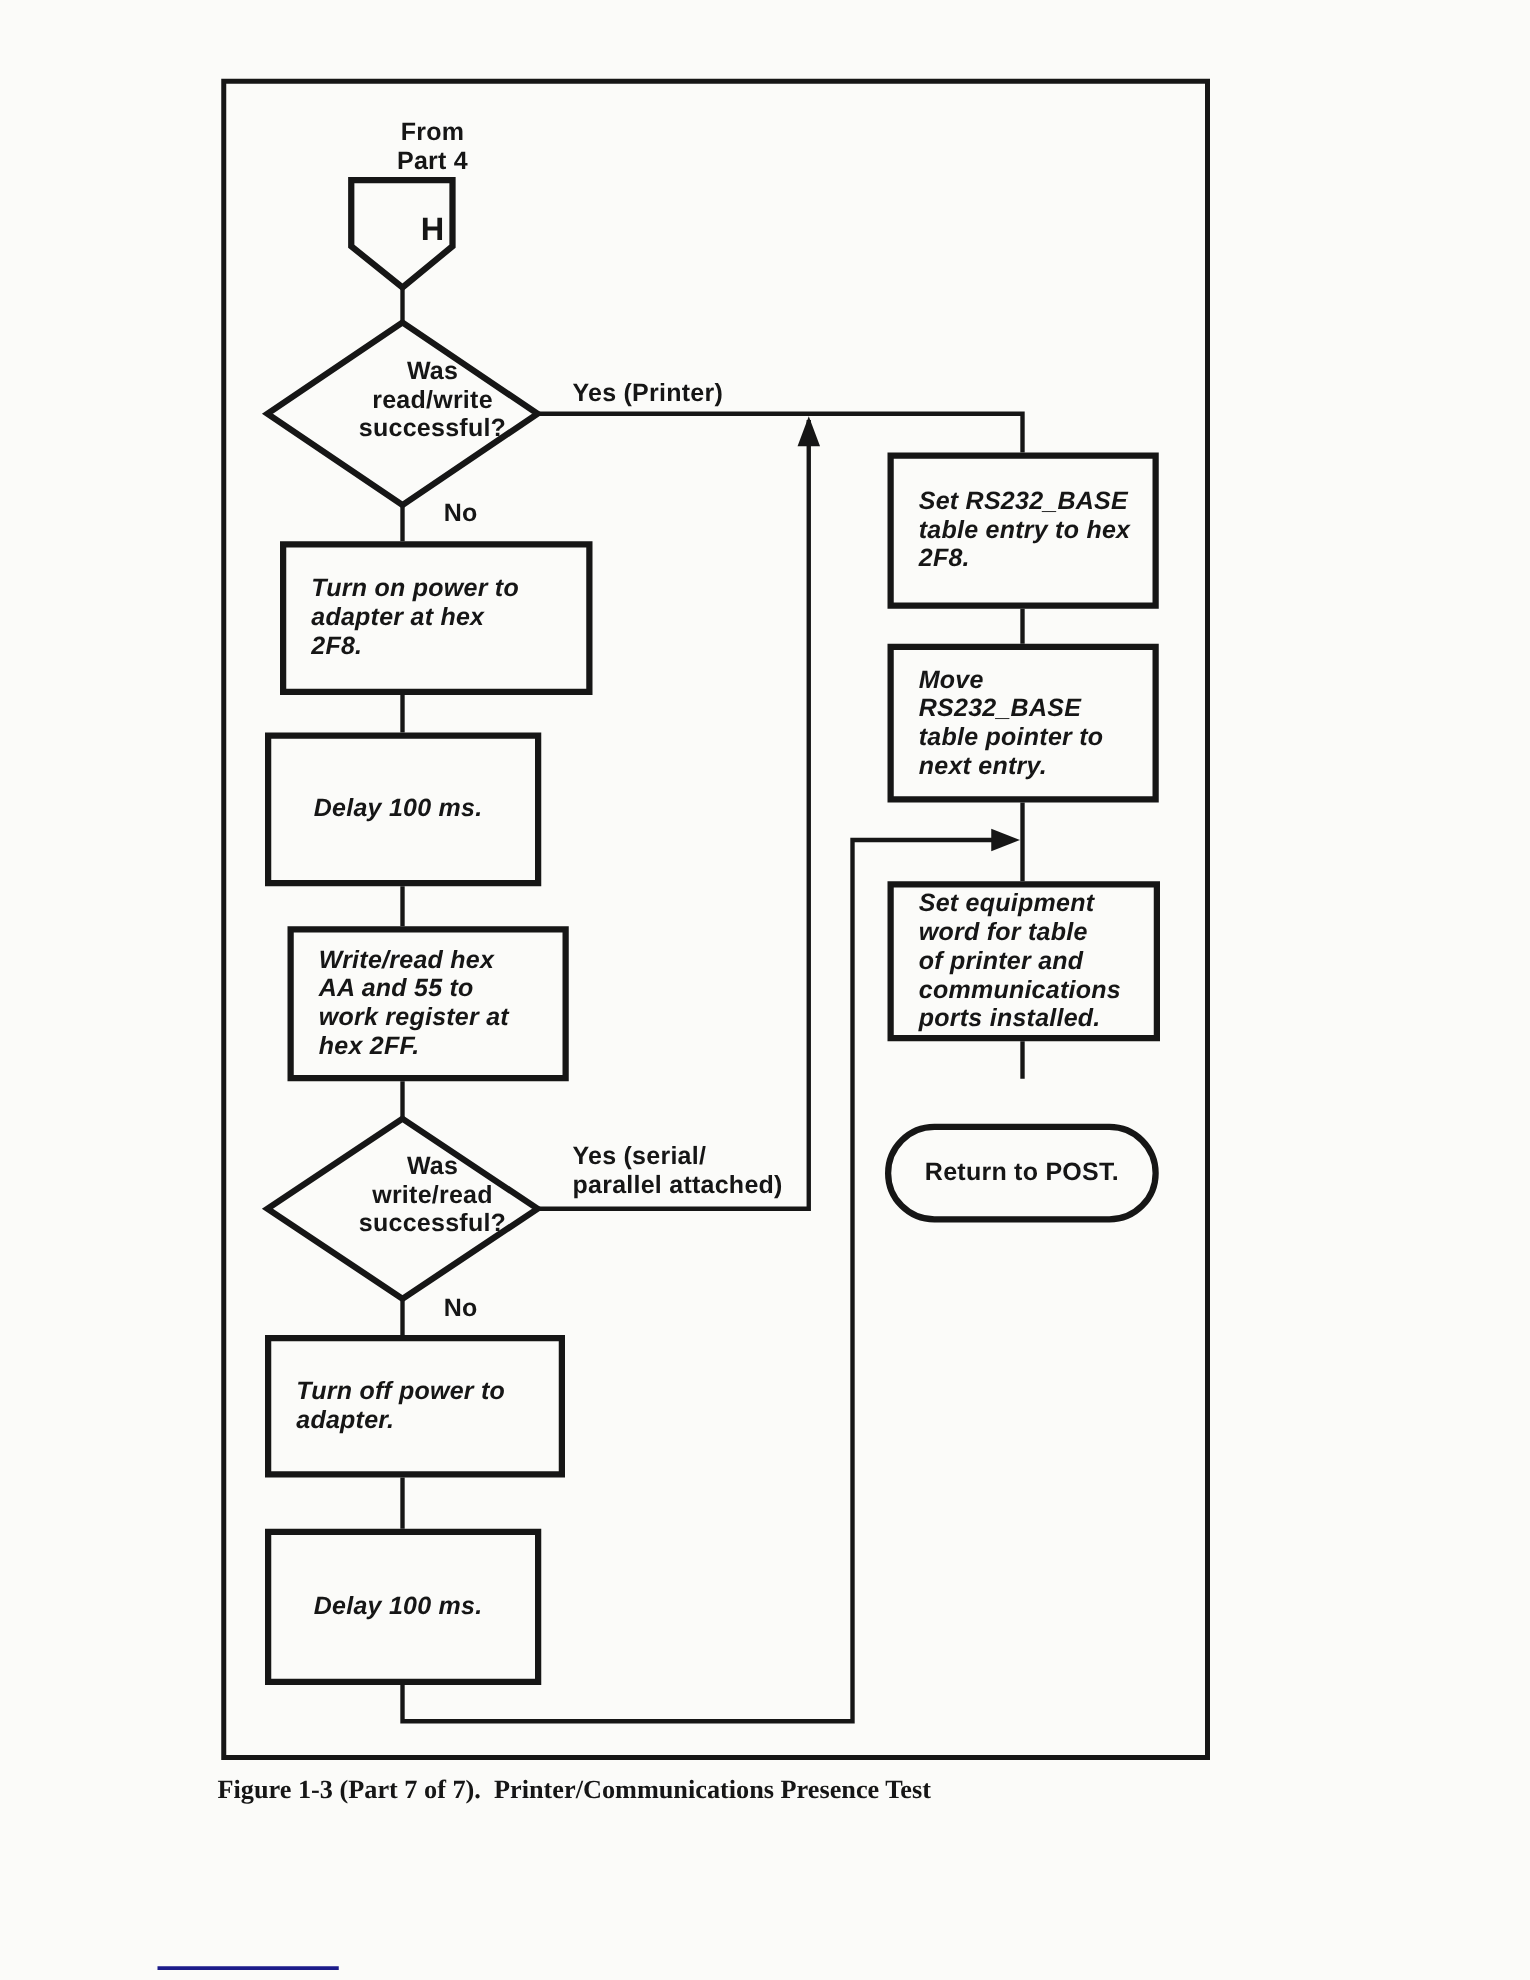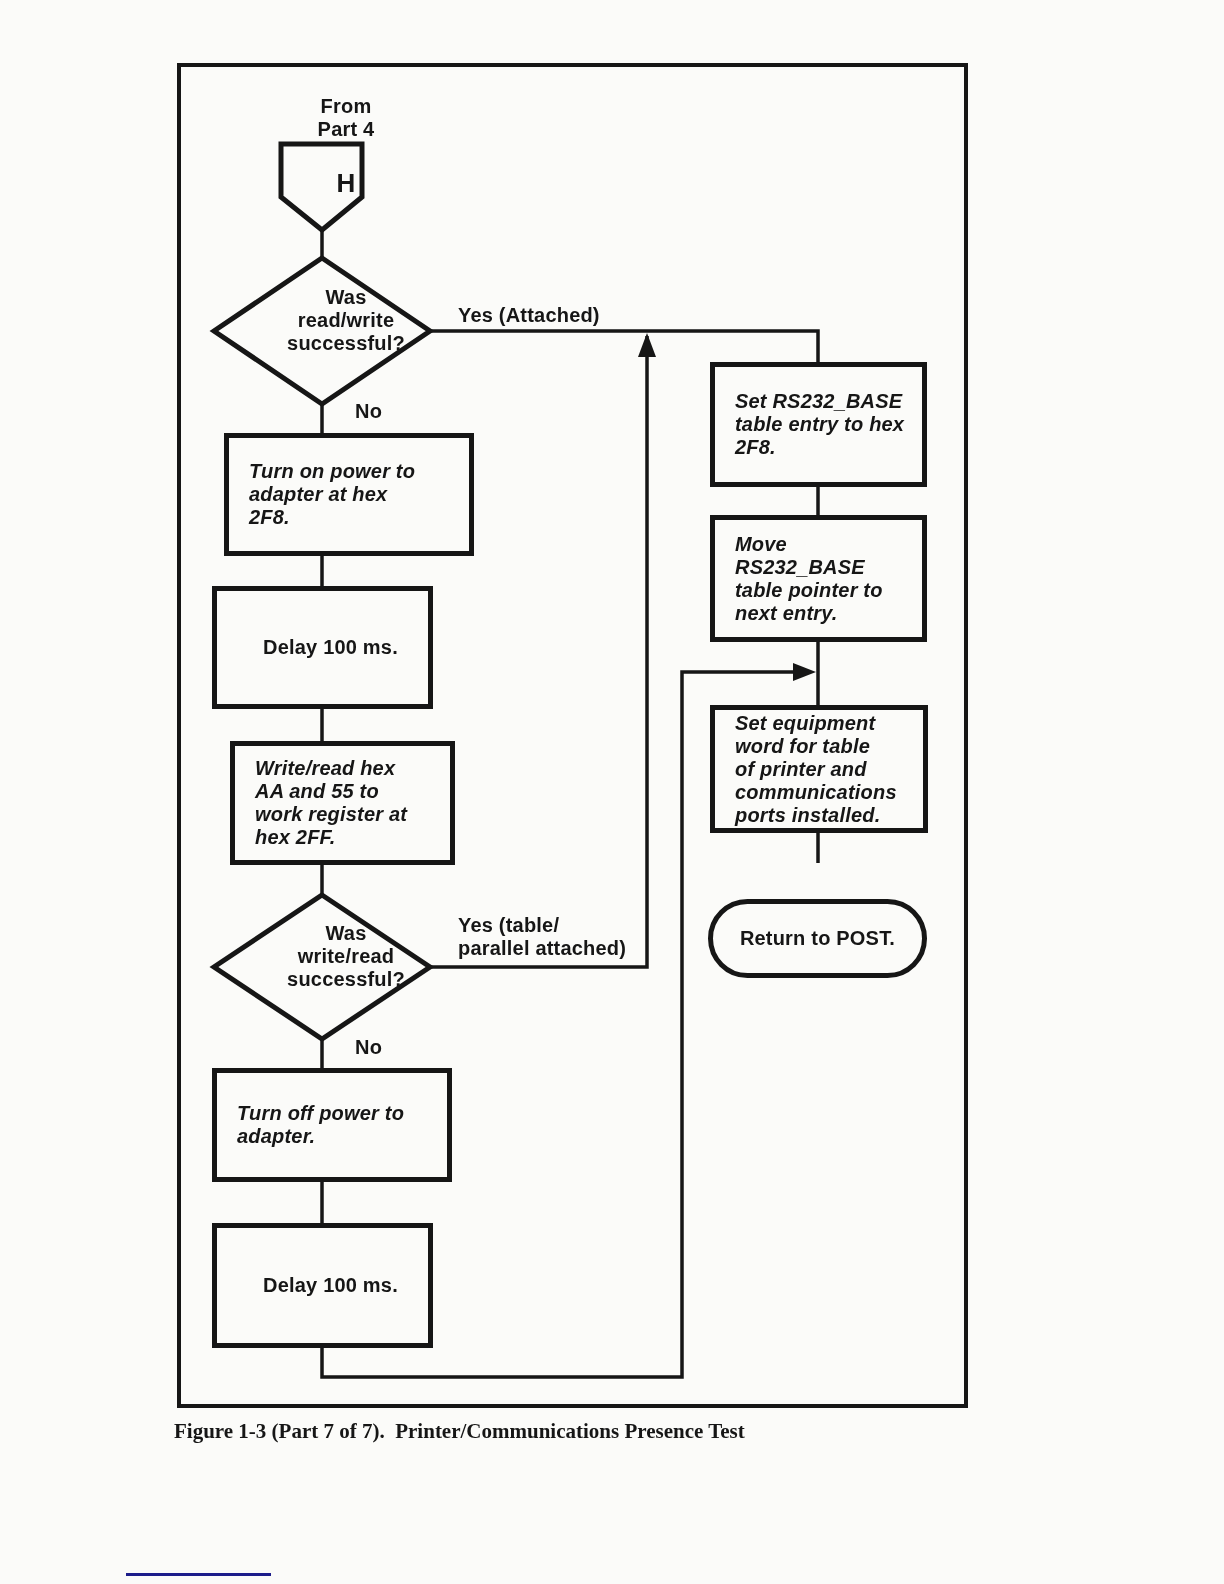--- a/index.html
+++ b/index.html
@@ -26,21 +26,21 @@
   }
   .lbl{position:absolute;margin-left:24px;}
   .center{text-align:center;}
   .proc{
     position:absolute;box-sizing:border-box;
     border:5px solid var(--ink,#161616);
     display:flex;align-items:center;
     background:transparent;
   }
   .pad{padding-left:20px;padding-right:4px;font-style:italic;}
-  .indent{padding-left:46px;}
+  .indent{padding-left:34px;font-style:italic;}
   .term{border-radius:42px;justify-content:center;text-align:center;margin-top:36px;}
   .hletter{font-size:26px;line-height:30px;}
   .caption{
     position:absolute;left:174px;top:1419px;
     font-family:"Liberation Serif",serif;font-weight:700;
     font-size:21px;white-space:pre;color:var(--ink,#161616);
   }
   .footer{
     position:absolute;left:174px;top:1492px;
     font-family:"Liberation Serif",serif;font-weight:700;
@@ -83,42 +83,42 @@
     <polygon class="arrow" points="816,672 793,663 793,681"></polygon>
   </svg>
 
   <div class="lbl fc center" style="left:262px;top:95px;width:120px;">From
 Part 4</div>
   <div class="lbl fc center hletter" style="left:282px;top:168px;width:80px;">H</div>
 
   <div class="lbl fc center" style="left:224px;top:286px;width:196px;">Was
 read/write
 successful?</div>
-  <div class="lbl fc" style="left:434px;top:304px;">Yes (Attached)</div>
+  <div class="lbl fc" style="left:434px;top:304px;">Yes (Printer)</div>
   <div class="lbl fc" style="left:331px;top:400px;">No</div>
 
   <div class="proc" style="left:224px;top:433px;width:250px;height:123px;">
     <span class="fc pad">Turn on power to
 adapter at hex
 2F8.</span>
   </div>
   <div class="proc" style="left:212px;top:586px;width:221px;height:123px;">
     <span class="fc indent">Delay 100 ms.</span>
   </div>
   <div class="proc" style="left:212px;top:741px;width:225px;height:124px;margin-left:18px;">
     <span class="fc pad">Write/read hex
 AA and 55 to
 work register at
 hex 2FF.</span>
   </div>
 
   <div class="lbl fc center" style="left:224px;top:922px;width:196px;">Was
 write/read
 successful?</div>
-  <div class="lbl fc" style="left:434px;top:914px;">Yes (table/
+  <div class="lbl fc" style="left:434px;top:914px;">Yes (serial/
 parallel attached)</div>
   <div class="lbl fc" style="left:331px;top:1036px;">No</div>
 
   <div class="proc" style="left:212px;top:1068px;width:240px;height:114px;">
     <span class="fc pad">Turn off power to
 adapter.</span>
   </div>
   <div class="proc" style="left:212px;top:1223px;width:221px;height:125px;">
     <span class="fc indent">Delay 100 ms.</span>
   </div>

